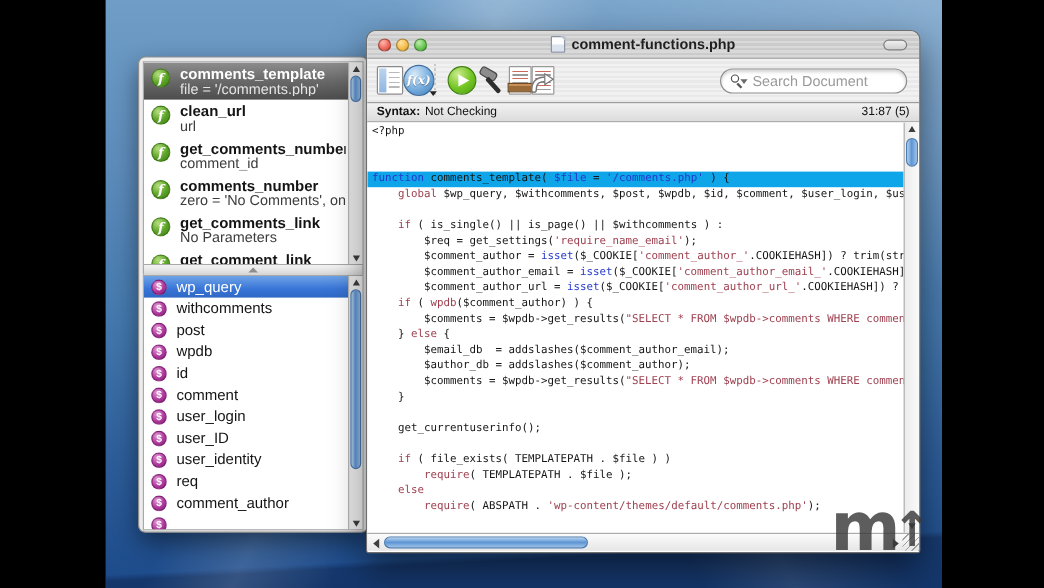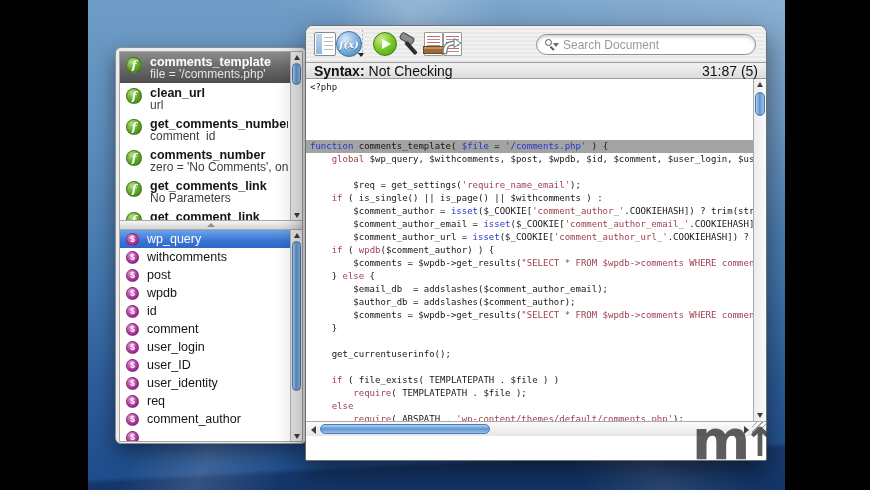--- a/index.html
+++ b/index.html
@@ -119,42 +119,42 @@
     border-bottom:5.5px solid transparent; margin-left:3px; }
 
   .minidoc { position:relative; width:19px; height:24px; background:#fff; border:1px solid #999; border-radius:1px; }
   .minidoc .tx { position:absolute; left:2px; right:2px; top:3px; height:10px;
     background:repeating-linear-gradient(180deg,#c86a5e 0 1px, transparent 1px 3px, #9a9a9a 3px 4px, transparent 4px 6px); }
   .minidoc .slab { position:absolute; left:-2px; right:-2px; bottom:1px; height:8px;
     background:linear-gradient(180deg,#c89058 0 2px, #9a6a38 2px); border:1px solid #6e4a22; }
   .minidoc.prev .tx { bottom:3px; height:auto; }
   .minidoc svg { position:absolute; left:-3px; top:4px; }
 
-  .search-field { position:absolute; right:10px; top:8px; width:220px; height:21px;
+  .search-field { position:absolute; right:10px; top:8px; width:156px; height:21px;
     background:#fff; border:1px solid #8f8f8f; border-radius:11px;
     box-shadow:inset 0 2px 3px rgba(0,0,0,.18); display:flex; align-items:center; padding:0 8px; }
   .mag { position:relative; width:14px; height:12px; flex:0 0 14px; }
   .mag .lens { position:absolute; left:0; top:0; width:7px; height:7px; border:1.6px solid #555; border-radius:50%; }
   .mag .handle { position:absolute; left:6px; top:7px; width:1.8px; height:4.5px; background:#555; transform:rotate(-45deg); }
   .mag .dd { position:absolute; right:0; top:4px; width:0; height:0;
     border-left:3px solid transparent; border-right:3px solid transparent; border-top:4px solid #6a6a6a; }
   .search-field input { border:none; outline:none; background:transparent; width:100%;
     font-size:12px; color:#333; margin-left:4px; font-family:"Liberation Sans", sans-serif; }
   .search-field input::placeholder { color:#9a9a9a; }
 
   .statusbar { height:16px; background:linear-gradient(180deg,#f2f2f2,#dcdcdc);
     border-bottom:1px solid #9c9c9c; display:flex; align-items:center;
-    padding:0 8px; font-size:14px; color:#111; }
+    padding:0 8px; font-size:10px; color:#111; }
   .statusbar .syn-label { font-weight:bold; margin-right:4px; }
   .statusbar .pos { margin-left:auto; }
 
   .code-wrap { position:relative; height:342px; background:#fff; overflow:hidden; }
   .code-content { position:absolute; left:0; top:0; right:13px; bottom:0; overflow:hidden; padding-top:2px; }
   .code-line { white-space:pre; font:9px/13px "DejaVu Sans Mono", monospace; padding-left:4px; color:#151515; }
-  .code-line.hl { background:#a3a3a3;margin-top:20px; }
+  .code-line.hl { background:#0ea5e9; }
   .tk-p { color:#151515; } .tk-k { color:var(--kw); } .tk-r { color:var(--str); } .tk-c { color:var(--cmt); }
 
   .vscroll { position:absolute; right:0; top:0; width:13px; bottom:0;
     background:linear-gradient(90deg,#ececec,#fafafa); border-left:1px solid #ababab; }
   .vscroll .sthumb { left:1px; width:10px; top:13px; height:24px; }
   .vscroll .sarrow { width:12px; height:11px; }
 
   .hscroll { position:relative; height:15px; background:linear-gradient(180deg,#fbfbfb,#e6e6e6);
     border-top:1px solid #ababab; }
   .hscroll .harrow { position:absolute; top:2px; width:11px; height:11px; display:flex; align-items:center; justify-content:center; }
@@ -296,20 +296,34 @@
           </div>
         <div class="sthumb"></div>
         <div class="sarrow down">
             <span class="tri-down"></span>
           </div>
       </div>
     </div>
   </div>
 
   <div class="editor-window">
+    <div class="titlebar">
+      <div class="tl-group">
+        <span class="tl red"></span>
+        <span class="tl yellow"></span>
+        <span class="tl green"></span>
+      </div>
+      <div class="title-center">
+        <span class="doc-icon">
+            <span class="fold"></span>
+          </span>
+        <span class="title-text">comment-functions.php</span>
+      </div>
+      <span class="pill"></span>
+    </div>
 
     <div class="toolbar">
       <div class="tb-item">
         <div class="docwin">
             <span class="side"></span>
             <span class="lines"></span>
           </div>
       </div>
       <div class="tb-item fx-wrap">
         <div class="fx-circle">f(x)</div>
@@ -360,22 +374,22 @@
     </div>
 
     <div class="code-wrap">
       <div class="code-content">
           <div class="code-line"><span class="tk-p">&lt;?php</span></div>
           <div class="code-line">&nbsp;</div>
           <div class="code-line">&nbsp;</div>
           <div class="code-line hl"><span class="tk-k">function</span><span class="tk-p"> comments_template( </span><span class="tk-k">$file</span><span class="tk-p"> = </span><span class="tk-k">'/comments.php'</span><span class="tk-p"> ) {</span></div>
           <div class="code-line"><span class="tk-p">    </span><span class="tk-r">global</span><span class="tk-p"> $wp_query, $withcomments, $post, $wpdb, $id, $comment, $user_login, $user_ID, $user_identity;</span></div>
           <div class="code-line">&nbsp;</div>
+          <div class="code-line"><span class="tk-p">    </span><span class="tk-r">if</span><span class="tk-p"> ( is_single() || is_page() || $withcomments ) :</span></div>
           <div class="code-line"><span class="tk-p">        $req = get_settings(</span><span class="tk-r">'require_name_email'</span><span class="tk-p">);</span></div>
-          <div class="code-line"><span class="tk-p">    </span><span class="tk-r">if</span><span class="tk-p"> ( is_single() || is_page() || $withcomments ) :</span></div>
           <div class="code-line"><span class="tk-p">        $comment_author = </span><span class="tk-k">isset</span><span class="tk-p">($_COOKIE[</span><span class="tk-r">'comment_author_'</span><span class="tk-p">.COOKIEHASH]) ? trim(stripslashes($_COOKIE['comment_author_'.COOKIEHASH])) : '';</span></div>
           <div class="code-line"><span class="tk-p">        $comment_author_email = </span><span class="tk-k">isset</span><span class="tk-p">($_COOKIE[</span><span class="tk-r">'comment_author_email_'</span><span class="tk-p">.COOKIEHASH]) ? trim($_COOKIE['comment_author_email_'.COOKIEHASH]) : '';</span></div>
           <div class="code-line"><span class="tk-p">        $comment_author_url = </span><span class="tk-k">isset</span><span class="tk-p">($_COOKIE[</span><span class="tk-r">'comment_author_url_'</span><span class="tk-p">.COOKIEHASH]) ? trim($_COOKIE['comment_author_url_'.COOKIEHASH]) : '';</span></div>
           <div class="code-line"><span class="tk-p">    </span><span class="tk-r">if</span><span class="tk-p"> ( </span><span class="tk-r">wpdb</span><span class="tk-p">($comment_author) ) {</span></div>
           <div class="code-line"><span class="tk-p">        $comments = $wpdb-&gt;get_results(</span><span class="tk-r">"SELECT * FROM $wpdb-&gt;comments WHERE comment_post_ID = '$id' AND comment_approved = '1' ORDER BY comment_date"</span></div>
           <div class="code-line"><span class="tk-p">    } </span><span class="tk-r">else</span><span class="tk-p"> {</span></div>
           <div class="code-line"><span class="tk-p">        $email_db  = addslashes($comment_author_email);</span></div>
           <div class="code-line"><span class="tk-p">        $author_db = addslashes($comment_author);</span></div>
           <div class="code-line"><span class="tk-p">        $comments = $wpdb-&gt;get_results(</span><span class="tk-r">"SELECT * FROM $wpdb-&gt;comments WHERE comment_post_ID = '$id' AND comment_approved = '1' ORDER BY comment_date"</span></div>
           <div class="code-line"><span class="tk-p">    }</span></div>

